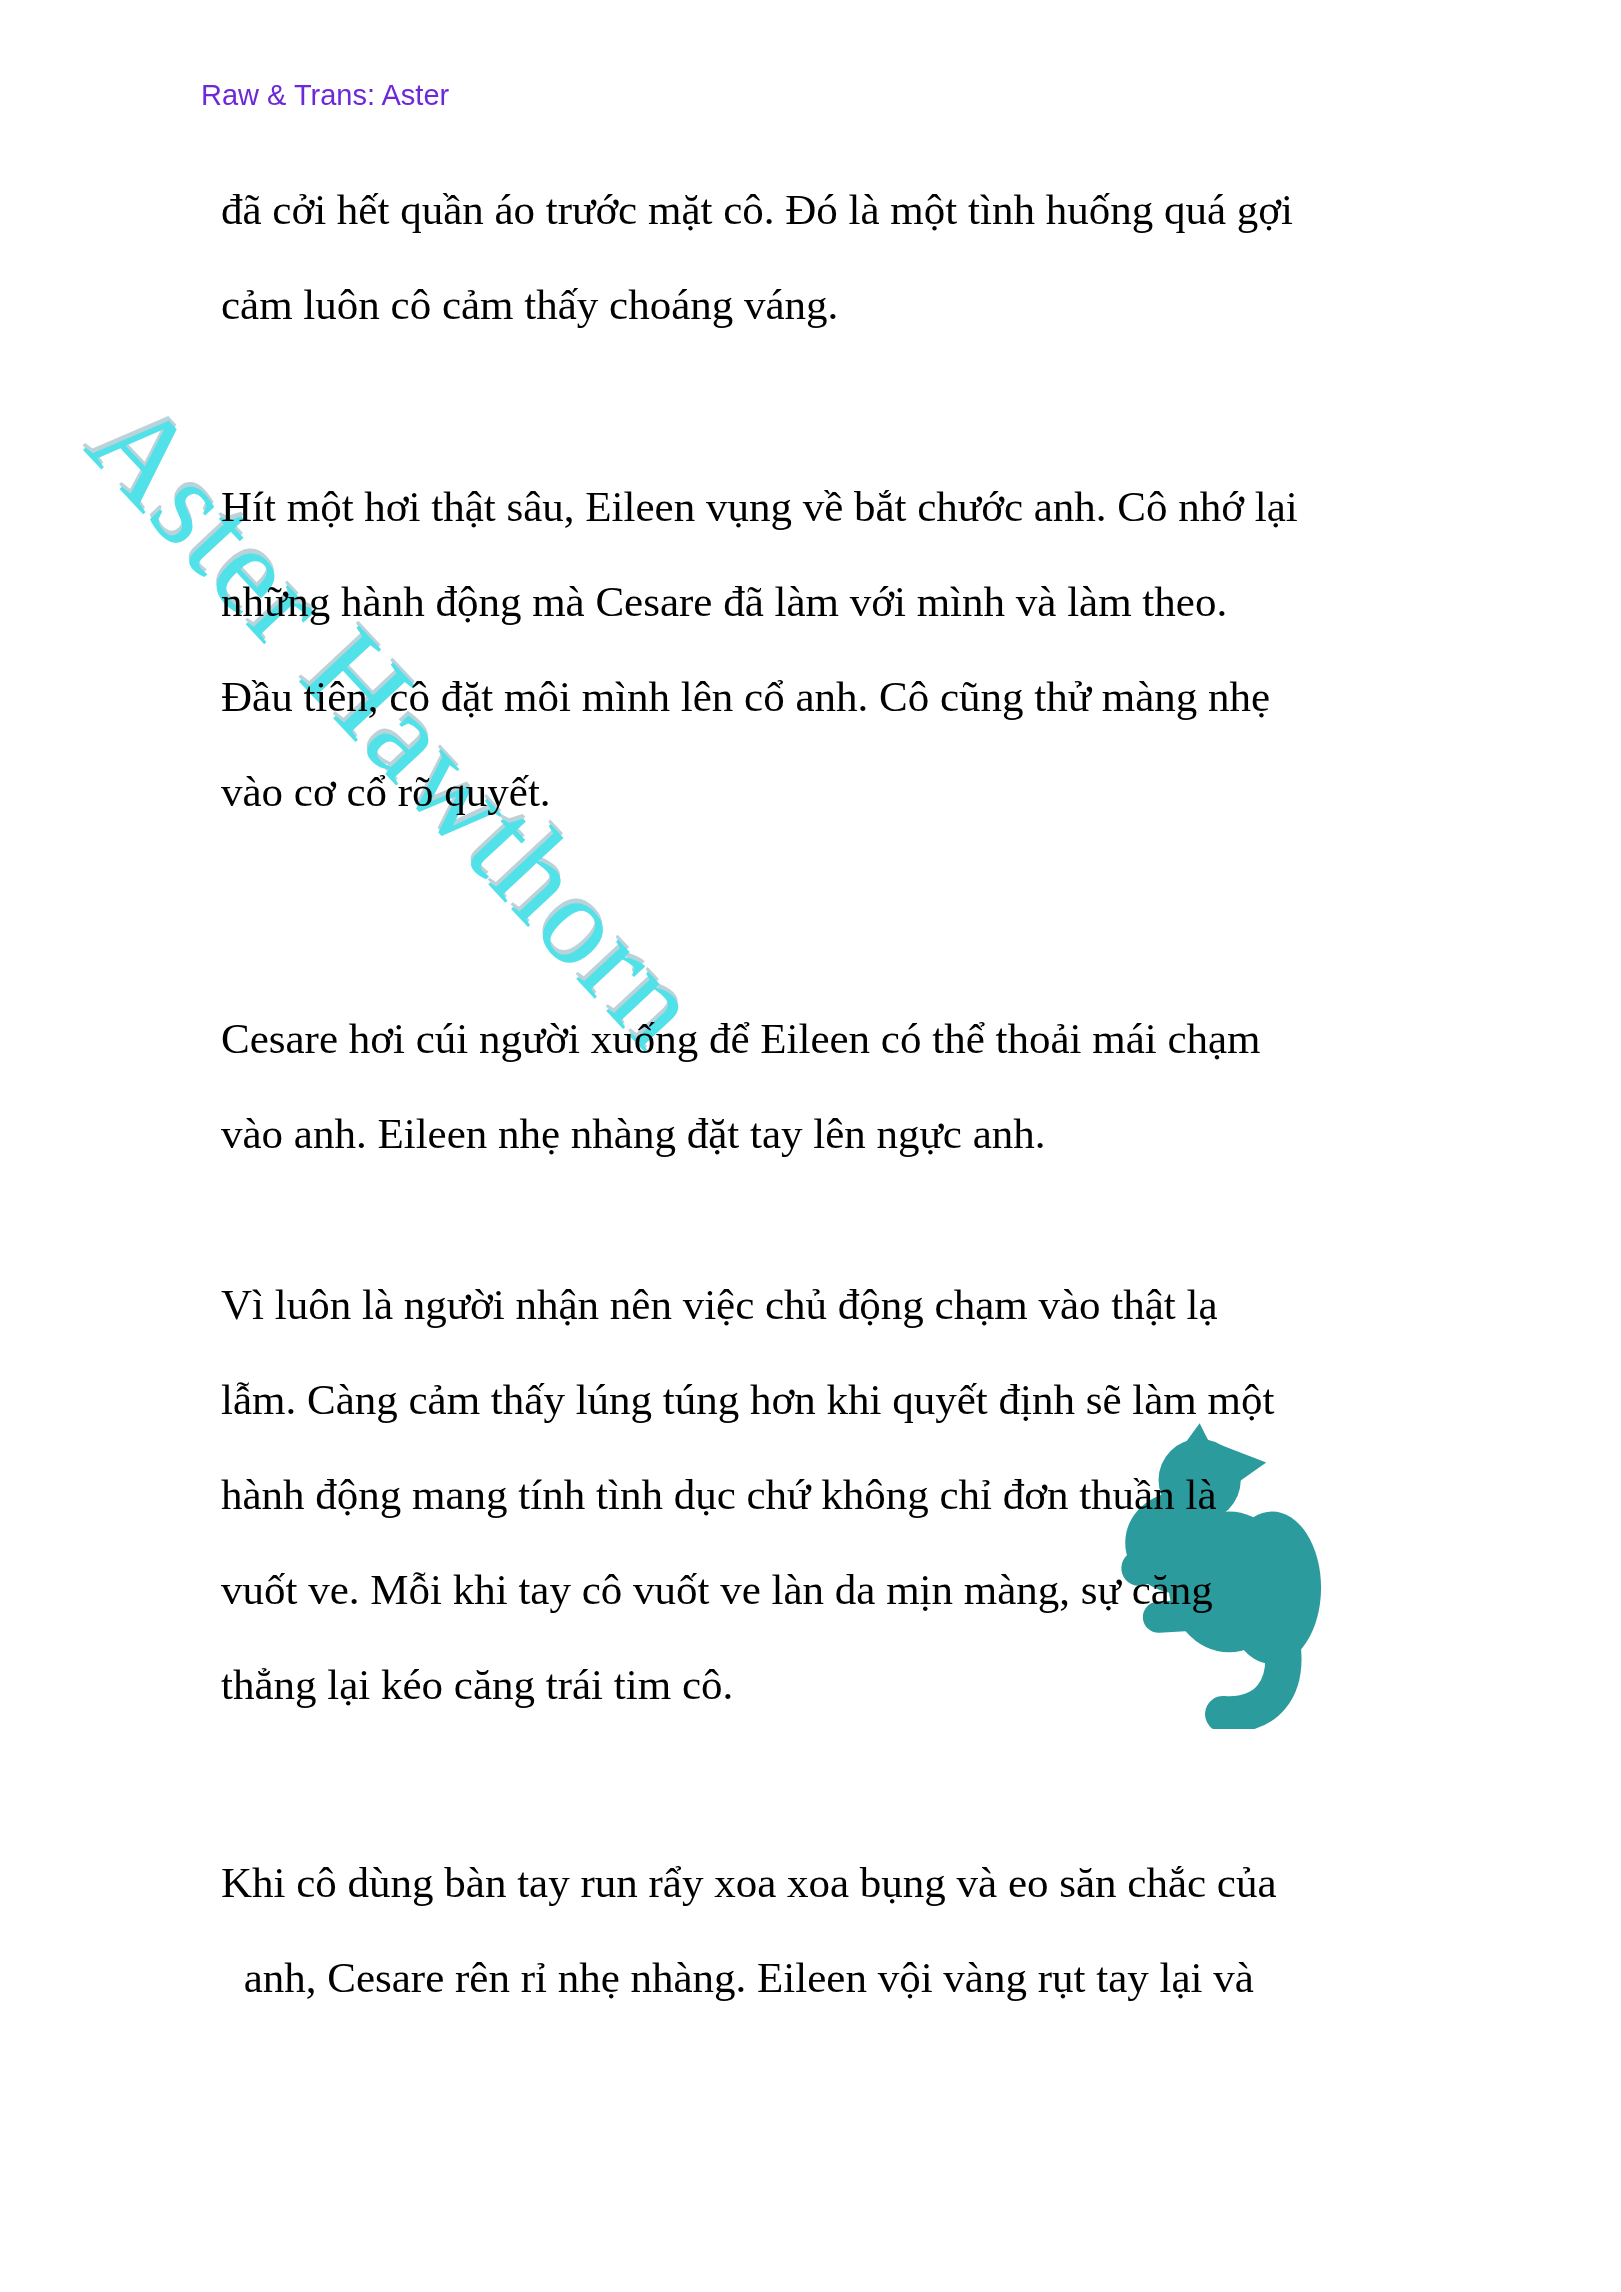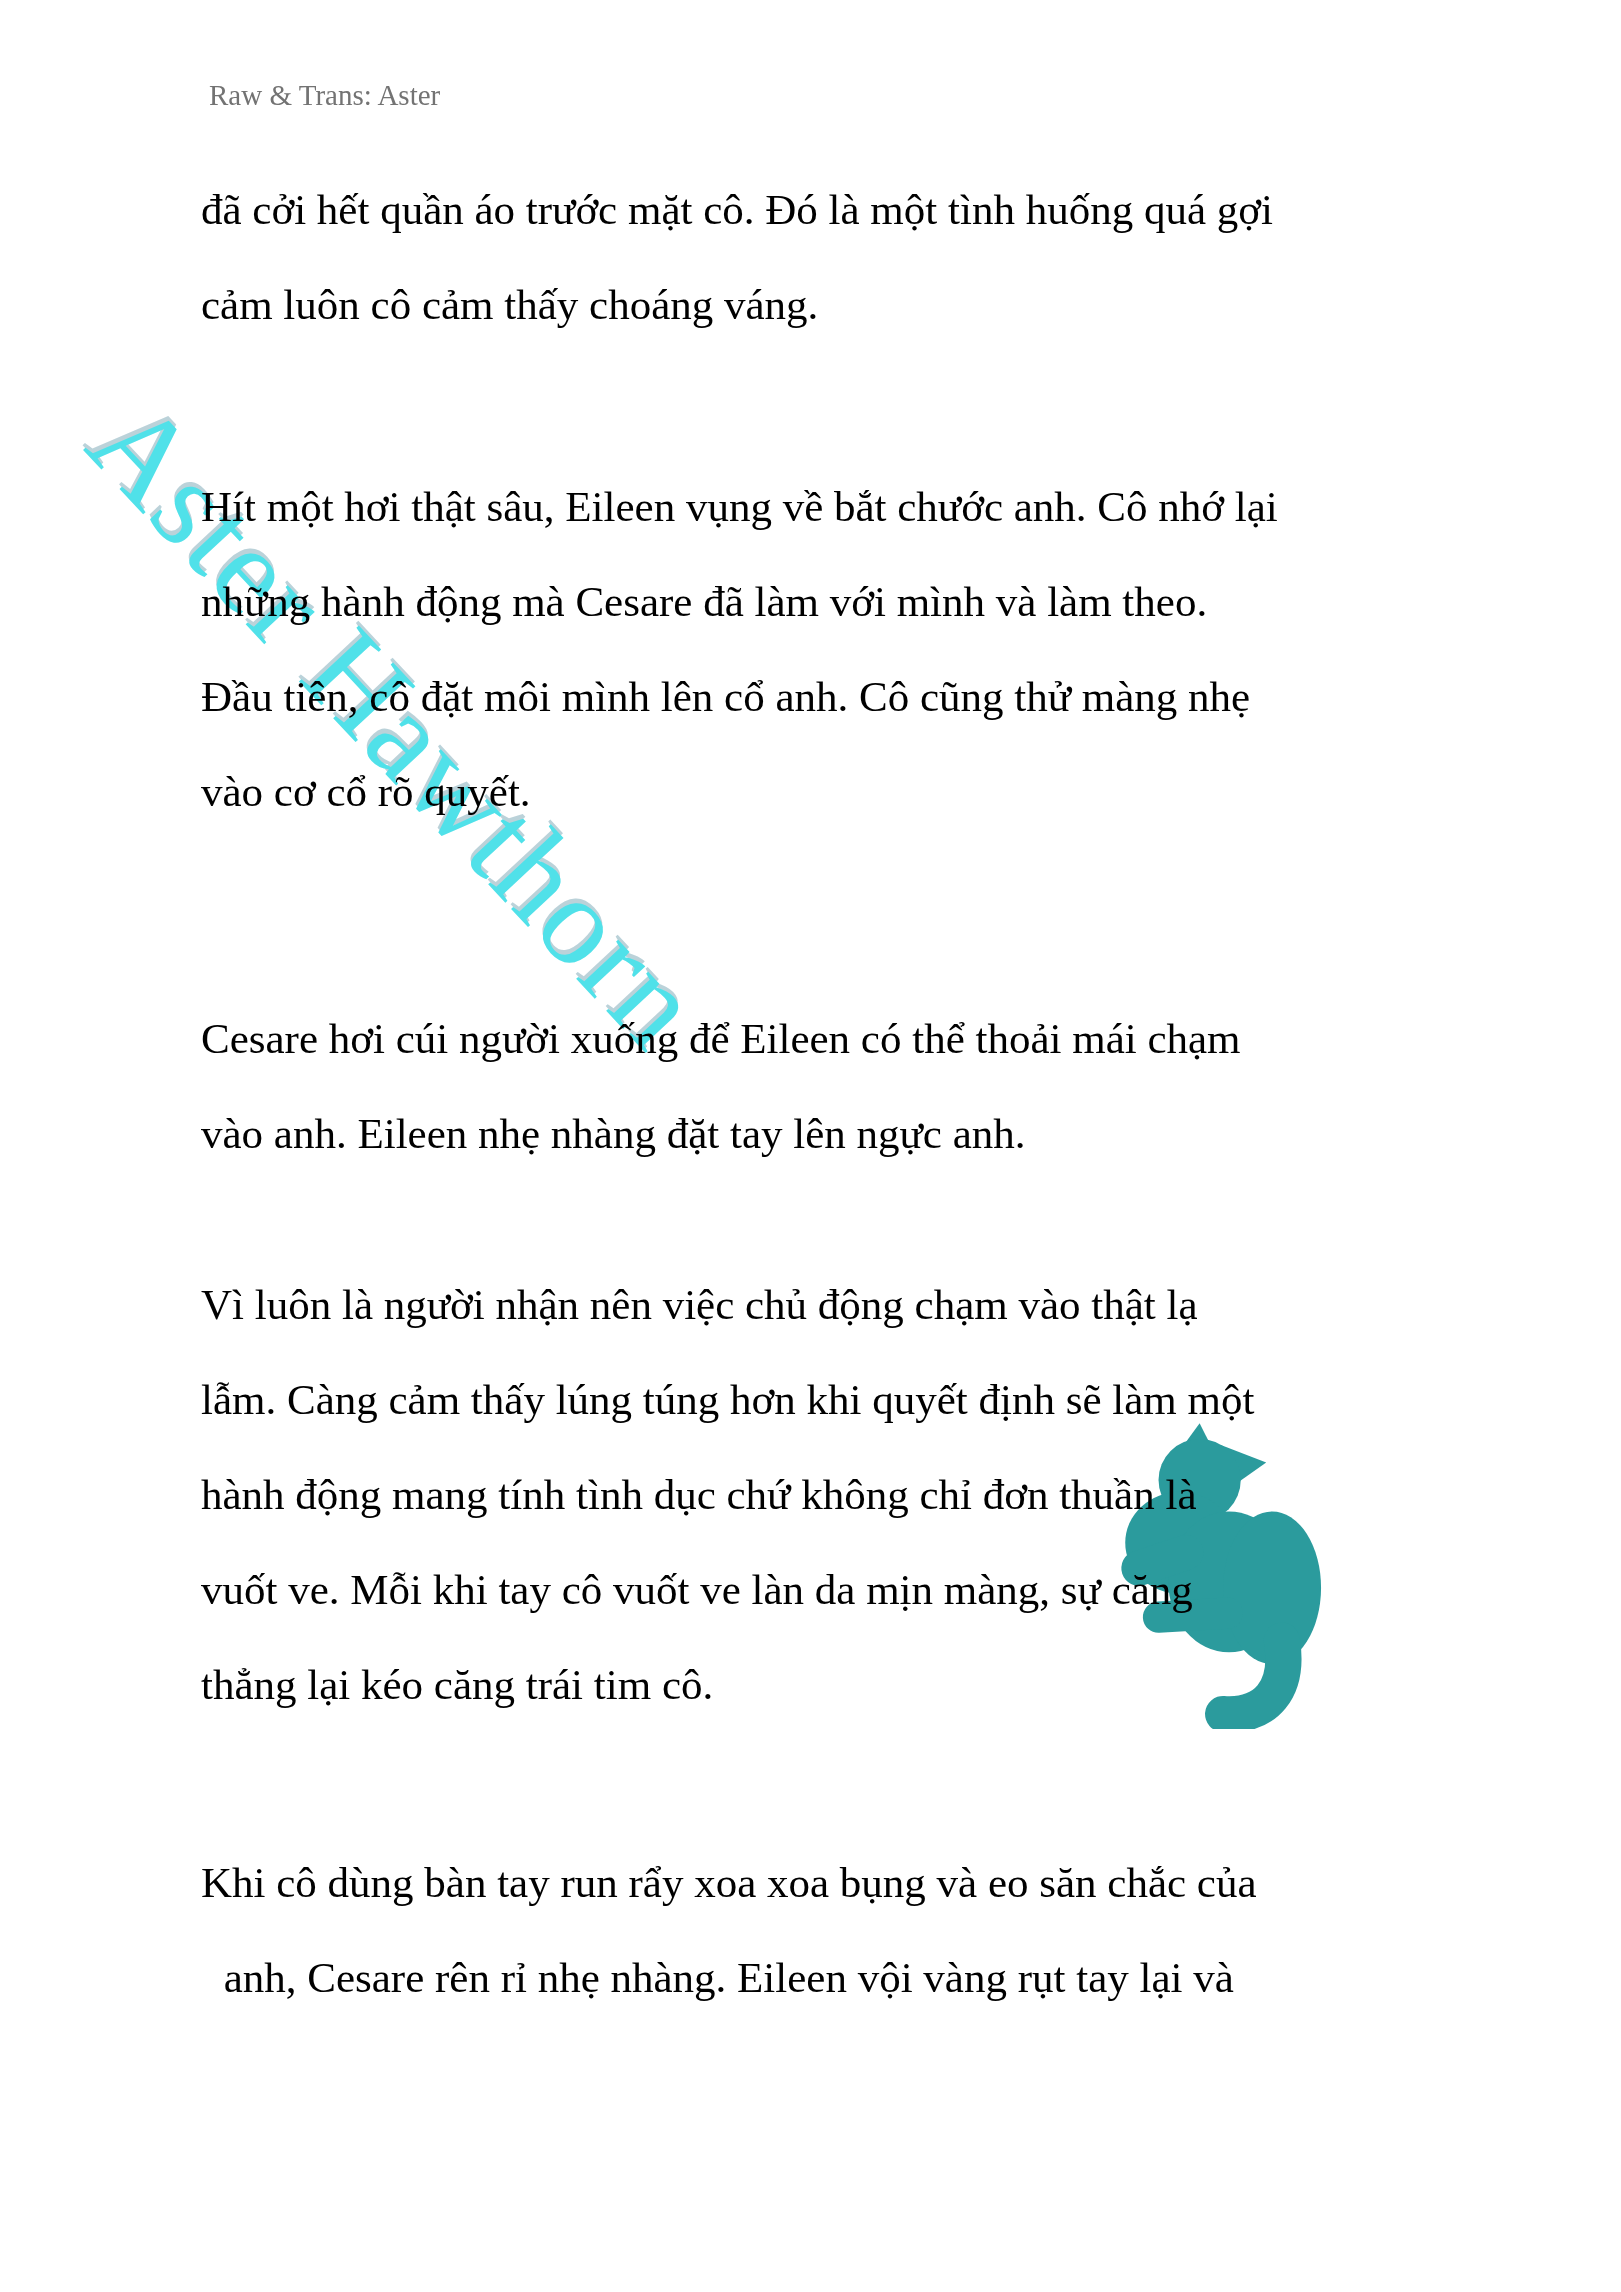--- a/index.html
+++ b/index.html
@@ -5,23 +5,23 @@
   html,body{margin:0;padding:0;background:#e8e8e8;}
   .page{
     position:relative;
     width:1621px;height:2293px;
     background:#ffffff;
     overflow:hidden;
     font-family:"Liberation Serif", serif;
   }
   .header{
     position:absolute;left:201px;top:76px;
-    font-family:Liberation Serif, serif;
-    font-size:29px;line-height:39px;color:#737373;
-    white-space:nowrap;z-index:3;margin-left:8px;
+    font-family:Liberation Sans, sans-serif;
+    font-size:29px;line-height:39px;color:#6d28d9;
+    white-space:nowrap;z-index:3;
   }
   .watermark{
     position:absolute;left:165px;top:372px;
     transform:rotate(47deg);transform-origin:0 0;
     font-family:"Liberation Serif", serif;
     font-size:125px;letter-spacing:2px;
     color:var(--watermark,#50e1e9);
     text-shadow:-3.9px -2.9px 0 rgba(150,186,197,0.65);
     white-space:nowrap;z-index:1;
   }
@@ -31,20 +31,21 @@
     color:var(--cat,#2b9b9d);
     z-index:1;
   }
   .para{
     position:absolute;left:201px;z-index:2;
   }
   .line{
     font-size:43px;line-height:95px;
     color:var(--text,#000000);
     white-space:nowrap;
+    margin-left:20px;
   }
   .p1{top:162px;} .p2{top:459px;} .p3{top:991px;} .p4{top:1257px;} .p5{top:1835px;text-align:center;}
 </style>
 </head>
 <body>
 
 <div class="page">
 
   <div class="header">Raw &amp; Trans: Aster</div>
 

